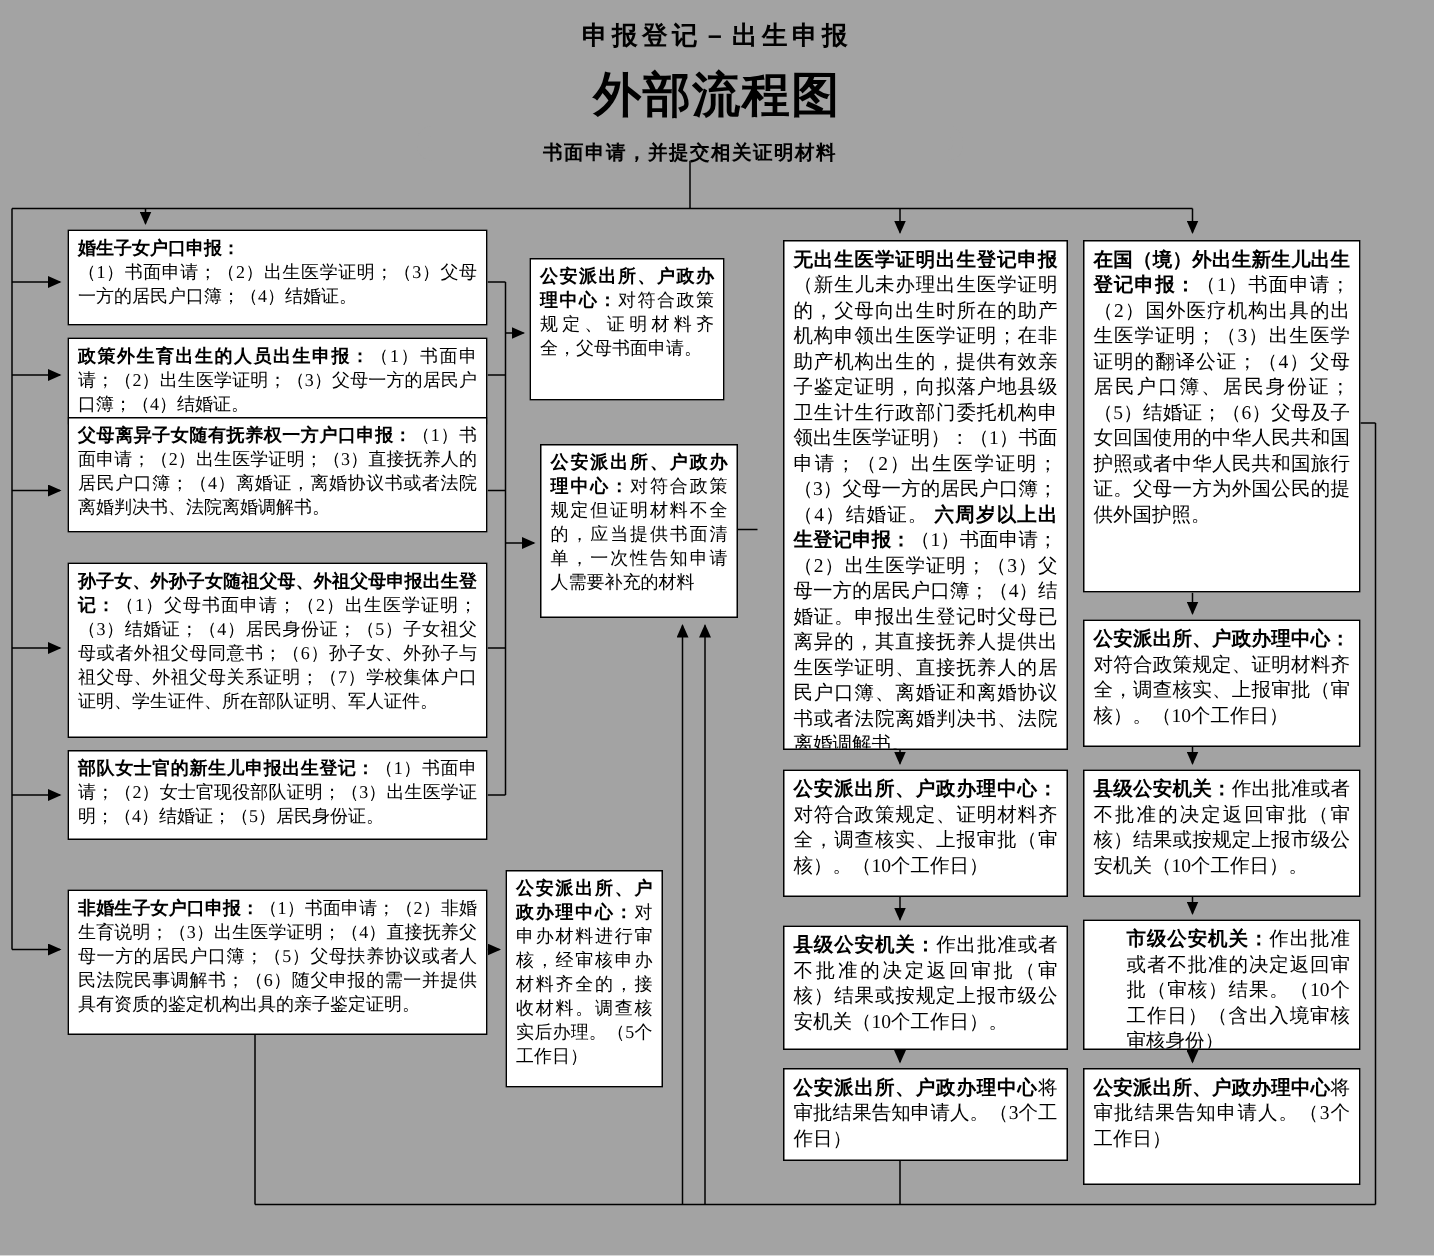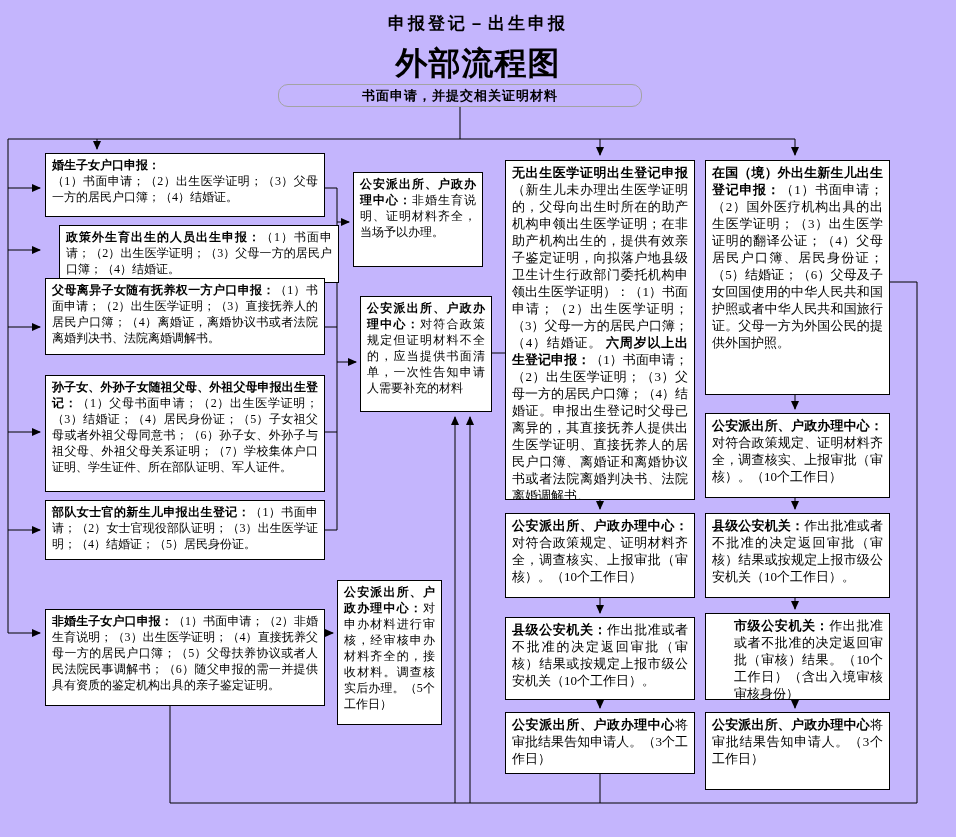--- a/index.html
+++ b/index.html
@@ -1,28 +1,28 @@
 <!DOCTYPE html>
 <html><head>
 <meta charset="utf-8">
 <style>
   html,body{margin:0;padding:0;background:#ffffff;}
-  .stage{position:relative;width:956px;height:837px;background:#c4b5fd;overflow:hidden;
+  .stage{position:relative;width:956px;height:837px;background:#a3a3a3;overflow:hidden;
          font-family:"Liberation Serif","DejaVu Serif",serif;color:#000;}
   .page-subtitle{position:absolute;top:12px;left:0;width:956px;text-align:center;
          font-size:17px;font-weight:bold;letter-spacing:3px;}
   .page-title{position:absolute;top:42px;left:0;width:956px;text-align:center;
          font-size:32px;font-weight:bold;letter-spacing:1px;
          font-family:"Liberation Sans","DejaVu Sans",sans-serif;}
   .start-box{position:absolute;left:278px;top:84px;width:364px;height:23px;
-         border:1px solid #a3a3a3;border-radius:10px;text-align:center;
+         border:7px solid #a3a3a3;border-radius:10px;text-align:center;
          font-size:13px;font-weight:bold;line-height:22px;box-sizing:border-box;letter-spacing:1px;}
   .box{position:absolute;border:1px solid #000;background:#fff;box-sizing:border-box;
        padding:3px 6px;font-size:12px;line-height:16px;text-align:justify;overflow:hidden;}
-  .lh17{font-size:13px;line-height:17px;}
+  .lh17{font-size:13px;line-height:17px;margin-left:17px;}
   .t{font-weight:bold;}
   .t.block{display:block;}
   svg.wires{position:absolute;left:0;top:0;pointer-events:none;}
 </style>
 </head>
 <body>
 
 <div class="stage">
 
   <svg class="wires" width="956" height="837" viewBox="0 0 956 837">
@@ -79,38 +79,38 @@
     </g>
   </svg>
 
   <div class="page-subtitle">申报登记－出生申报</div>
   <div class="page-title">外部流程图</div>
   <div class="start-box">书面申请，并提交相关证明材料</div>
 
   <div class="box" style="left:45px;top:153px;width:280px;height:64px;">
     <b class="t block">婚生子女户口申报：</b><span>（1）书面申请；（2）出生医学证明；（3）父母一方的居民户口簿；（4）结婚证。</span>
   </div>
-  <div class="box" style="left:45px;top:225px;width:280px;height:58px;margin-left:14px;">
+  <div class="box" style="left:45px;top:225px;width:280px;height:58px;">
     <b class="t">政策外生育出生的人员出生申报：</b><span>（1）书面申请；（2）出生医学证明；（3）父母一方的居民户口簿；（4）结婚证。</span>
   </div>
   <div class="box" style="left:45px;top:278px;width:280px;height:77px;">
     <b class="t">父母离异子女随有抚养权一方户口申报：</b><span>（1）书面申请；（2）出生医学证明；（3）直接抚养人的居民户口簿；（4）离婚证，离婚协议书或者法院离婚判决书、法院离婚调解书。</span>
   </div>
   <div class="box" style="left:45px;top:375px;width:280px;height:117px;">
     <b class="t">孙子女、外孙子女随祖父母、外祖父母申报出生登记：</b><span>（1）父母书面申请；（2）出生医学证明；（3）结婚证；（4）居民身份证；（5）子女祖父母或者外祖父母同意书；（6）孙子女、外孙子与祖父母、外祖父母关系证明；（7）学校集体户口证明、学生证件、所在部队证明、军人证件。</span>
   </div>
   <div class="box" style="left:45px;top:500px;width:280px;height:60px;">
     <b class="t">部队女士官的新生儿申报出生登记：</b><span>（1）书面申请；（2）女士官现役部队证明；（3）出生医学证明；（4）结婚证；（5）居民身份证。</span>
   </div>
-  <div class="box" style="left:45px;top:593px;width:280px;height:97px;margin-top:16px;">
+  <div class="box" style="left:45px;top:593px;width:280px;height:97px;">
     <b class="t">非婚生子女户口申报：</b><span>（1）书面申请；（2）非婚生育说明；（3）出生医学证明；（4）直接抚养父母一方的居民户口簿；（5）父母扶养协议或者人民法院民事调解书；（6）随父申报的需一并提供具有资质的鉴定机构出具的亲子鉴定证明。</span>
   </div>
 
   <div class="box" style="left:353px;top:172px;width:130px;height:95px;">
-    <b class="t">公安派出所、户政办理中心：</b><span>非婚生育说明、证明材料齐全，当场予以办理。</span>
+    <b class="t">公安派出所、户政办理中心：</b><span>对符合政策规定、证明材料齐全，父母书面申请。</span>
   </div>
   <div class="box" style="left:360px;top:296px;width:132px;height:116px;">
     <b class="t">公安派出所、户政办理中心：</b><span>对符合政策规定但证明材料不全的，应当提供书面清单，一次性告知申请人需要补充的材料</span>
   </div>
   <div class="box" style="left:337px;top:563px;width:105px;height:145px;margin-top:17px;">
     <b class="t">公安派出所、户政办理中心：</b><span>对申办材料进行审核，经审核申办材料齐全的，接收材料。调查核实后办理。（5个工作日）</span>
   </div>
 
   <div class="box lh17" style="left:505px;top:160px;width:190px;height:340px;">
     <b class="t">无出生医学证明出生登记申报</b><span>（新生儿未办理出生医学证明的，父母向出生时所在的助产机构申领出生医学证明；在非助产机构出生的，提供有效亲子鉴定证明，向拟落户地县级卫生计生行政部门委托机构申领出生医学证明）：（1）书面申请；（2）出生医学证明；（3）父母一方的居民户口簿；（4）结婚证。</span>

